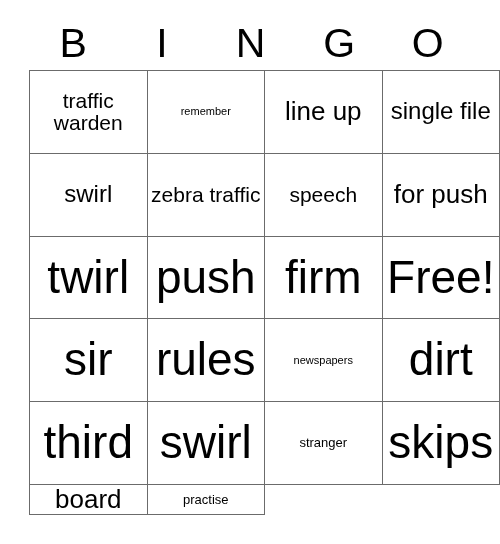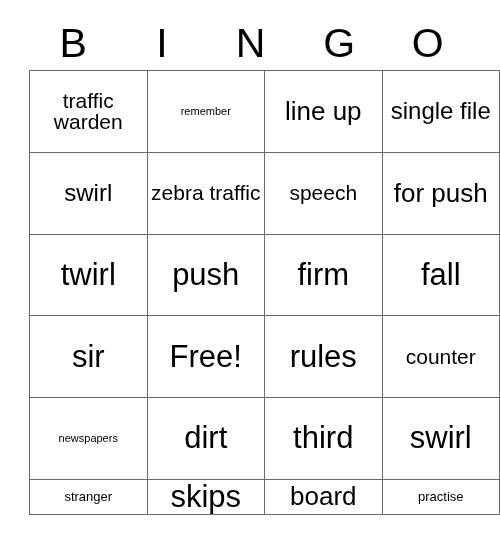--- a/index.html
+++ b/index.html
@@ -73,21 +73,21 @@
     line-height: 1.04;
     color: #000000;
     word-wrap: break-word;
   }
   
   .fs-xs   { font-size: 11px; }
   .fs-s    { font-size: 13px; }
   .fs-m    { font-size: 21px; }
   .fs-l    { font-size: 24px; }
   .fs-xl   { font-size: 26px; }
-  .fs-xxl  { font-size: 31px; }
+  .fs-xxl  { font-size: 46px; }
 </style>
 </head>
 <body>
 
 <div id="card">
 
   <div id="header">
     <div class="header-cell">B</div>
     <div class="header-cell">I</div>
     <div class="header-cell">N</div>
@@ -126,35 +126,29 @@
         <span class="cell-text fs-xxl">twirl</span>
       </div>
     <div class="cell">
         <span class="cell-text fs-xxl">push</span>
       </div>
 
     <div class="cell">
         <span class="cell-text fs-xxl">firm</span>
       </div>
     <div class="cell">
-        <span class="cell-text fs-xxl">fall</span>
+        <span class="cell-text fs-xxl">Free!</span>
       </div>
     <div class="cell">
         <span class="cell-text fs-xxl">sir</span>
       </div>
     <div class="cell">
-        <span class="cell-text fs-xxl">Free!</span>
-      </div>
-    <div class="cell">
         <span class="cell-text fs-xxl">rules</span>
       </div>
 
-    <div class="cell">
-        <span class="cell-text fs-m">counter</span>
-      </div>
     <div class="cell">
         <span class="cell-text fs-xs">newspapers</span>
       </div>
     <div class="cell">
         <span class="cell-text fs-xxl">dirt</span>
       </div>
     <div class="cell">
         <span class="cell-text fs-xxl">third</span>
       </div>
     <div class="cell">

